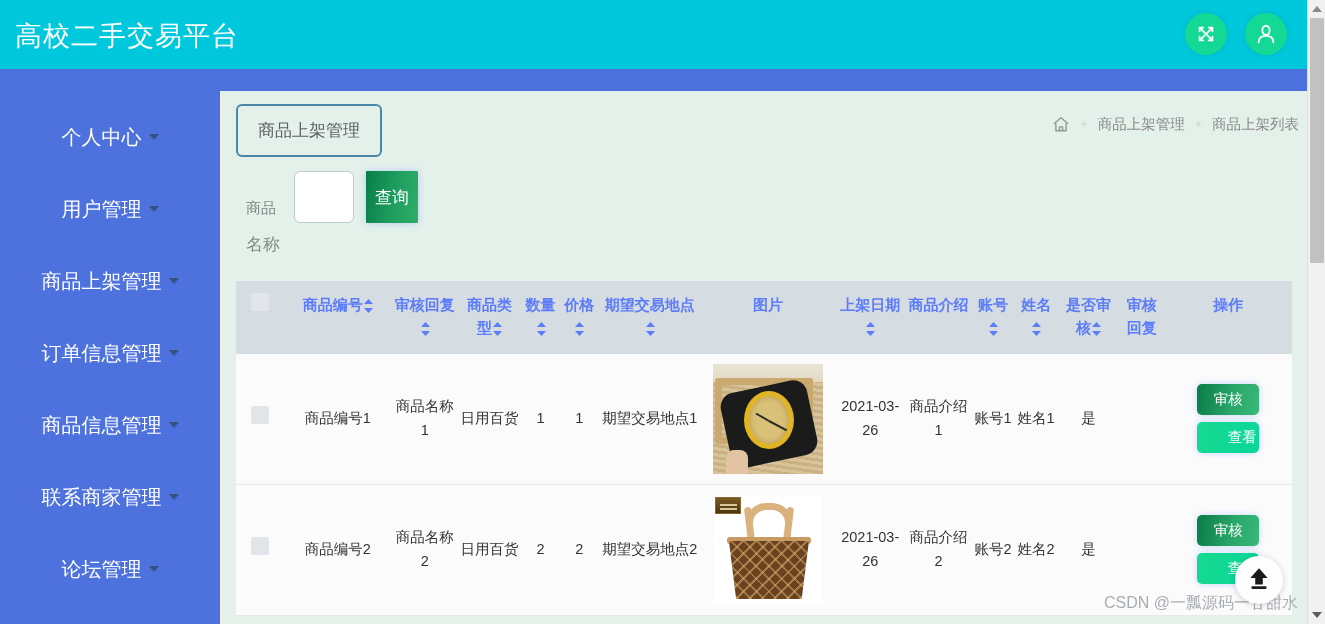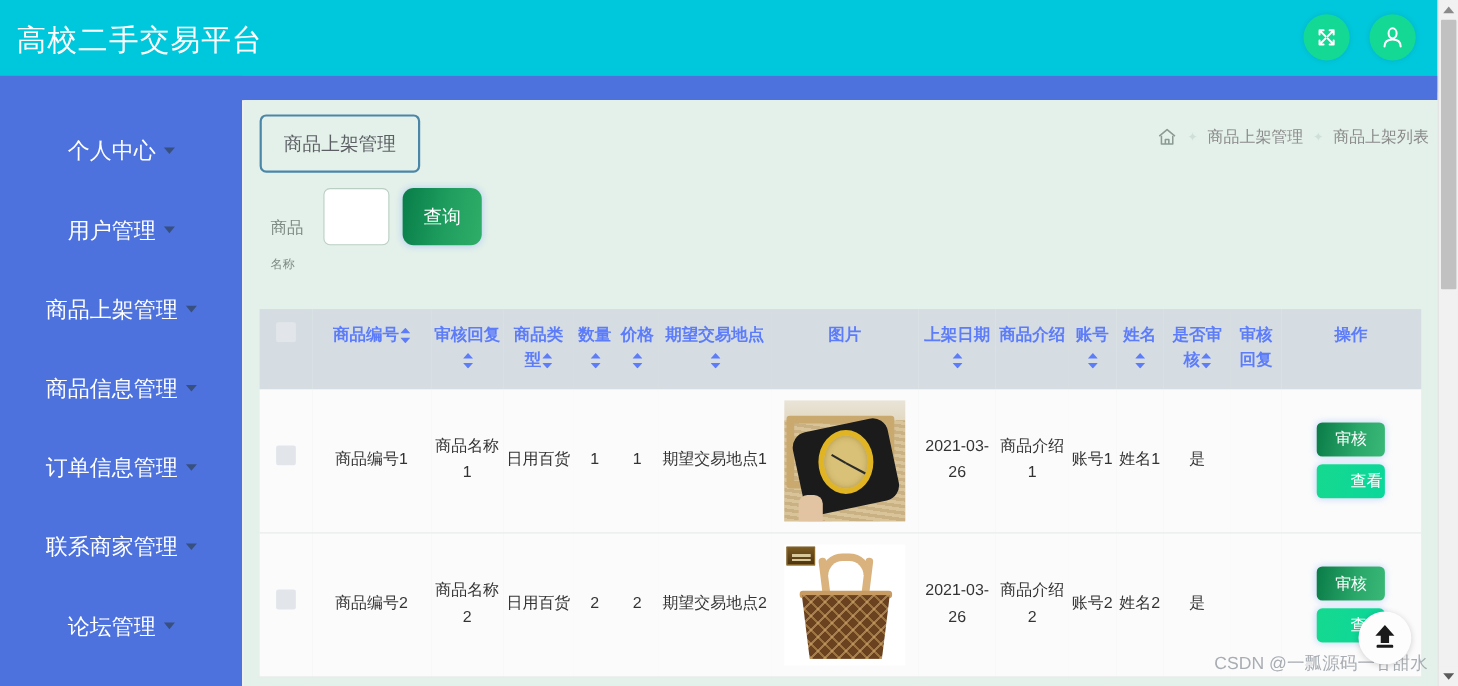--- a/index.html
+++ b/index.html
@@ -95,34 +95,34 @@
   .searchrow {
     position: relative; height: 110px;
     padding-left: 10px; padding-top: 10px; text-decoration: underline;
   }
   .search-label {
     position: absolute; left: 10px; top: 14px;
     width: 46px; color: #7e8b85; font-size: 15px; line-height: 46px;
   }
   .search-label2 {
     position: absolute; left: 10px; top: 62px;
-    color: #7e8b85; font-size: 11px;
+    color: #7e8b85; font-size: 17px;
   }
   .search-input {
     position: absolute; left: 58px; top: 0px;
     width: 60px; height: 52px;
     border: 1px solid #b9cfc4; border-radius: 6px;
     background: #ffffff; outline: none;
     font-size: 14px; padding: 0 8px;
     color: #333;
   }
   .btn-query {
     position: absolute; left: 130px; top: 0px;
-    width: 72px; height: 52px;
-    border: none; border-radius: 10px;
+    width: 52px; height: 52px;
+    border: none; border-radius: 1px;
     background: linear-gradient(100deg, #087d48 0%, #1f9e5f 55%, #2fae68 100%);
     color: #ffffff; font-size: 17px; cursor: pointer;
     box-shadow: 0 0 7px rgba(120,160,255,0.45);
     font-family: "Liberation Sans", sans-serif;
   }
 
   
   .table-wrap { position: relative; width: 884px; }
   table.grid { width: 1056px; border-collapse: collapse; table-layout: fixed; }
   table.grid thead th {
@@ -314,25 +314,25 @@
     </div>
     <div class="side-item">
       <span>用户管理</span>
       <span class="caret"></span>
     </div>
     <div class="side-item">
       <span>商品上架管理</span>
       <span class="caret"></span>
     </div>
     <div class="side-item">
+      <span>订单信息管理</span>
+      <span class="caret"></span>
+    </div>
+    <div class="side-item">
       <span>商品信息管理</span>
-      <span class="caret"></span>
-    </div>
-    <div class="side-item">
-      <span>订单信息管理</span>
       <span class="caret"></span>
     </div>
     <div class="side-item">
       <span>联系商家管理</span>
       <span class="caret"></span>
     </div>
     <div class="side-item">
       <span>论坛管理</span>
       <span class="caret"></span>
     </div>

